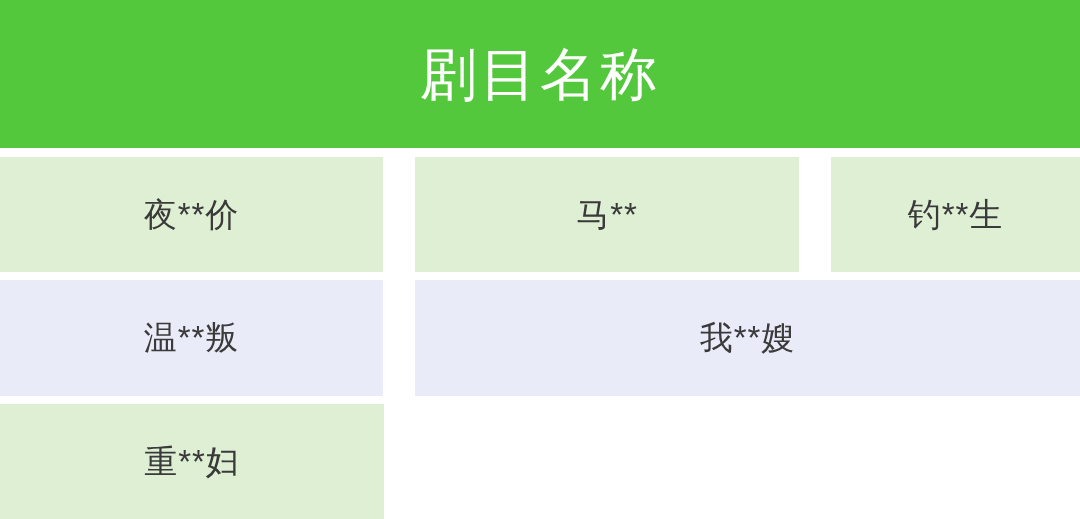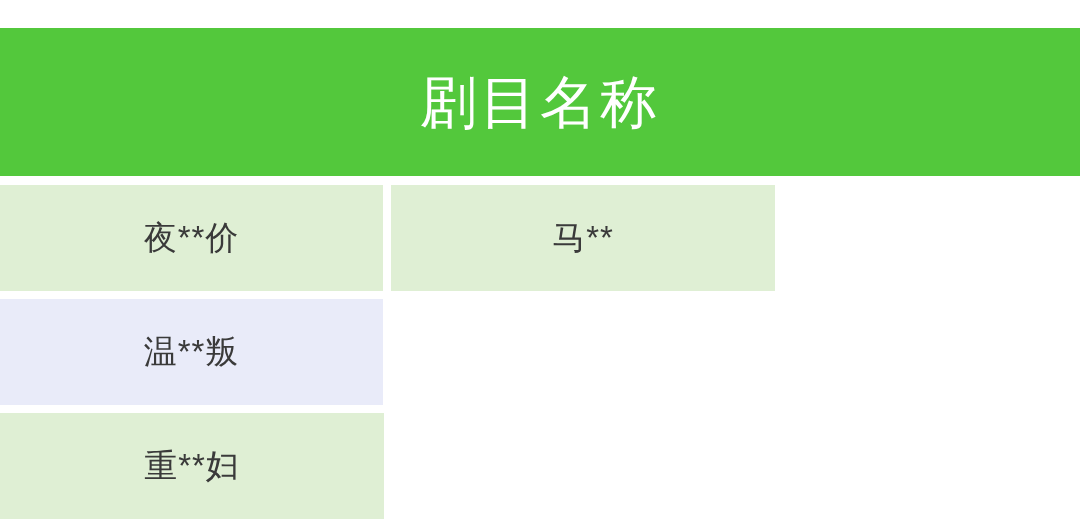--- a/index.html
+++ b/index.html
@@ -23,21 +23,20 @@
   }
 
   
   .header-banner {
     height: 148px;
     background: #53c83c;
     display: flex;
     align-items: center;
     justify-content: center;
     flex: 0 0 auto;
-    margin-top: 28px;
   }
   .header-title {
     color: #ffffff;
     font-size: 57px;
     line-height: 1;
     letter-spacing: 3px;
     font-weight: 400;
     text-align: center;
     white-space: nowrap;
   }
@@ -49,20 +48,21 @@
     flex-direction: column;
     background: #ffffff;
     padding-top: 9px;
     box-sizing: border-box;
   }
 
   .table-row {
     display: flex;
     flex: 1 1 0;
     min-height: 0;
+    gap: 24px;
   }
   .table-row + .table-row {
     margin-top: 8px;
   }
 
   .cell {
     display: flex;
     align-items: center;
     justify-content: center;
     box-sizing: border-box;
@@ -99,25 +99,31 @@
 
   <div class="table-area">
 
     <div class="table-row row-green">
       <div class="cell cell-col-0">
         <span class="cell-text">夜**价</span>
       </div>
       <div class="cell cell-col-1">
         <span class="cell-text">马**</span>
       </div>
+      <div class="cell cell-col-2">
+        <span class="cell-text">钓**生</span>
+      </div>
     </div>
 
     <div class="table-row row-lavender">
       <div class="cell cell-col-0">
         <span class="cell-text">温**叛</span>
+      </div>
+      <div class="cell cell-col-2">
+        <span class="cell-text">我**嫂</span>
       </div>
     </div>
 
     <div class="table-row row-green">
       <div class="cell cell-col-1">
         <span class="cell-text">重**妇</span>
       </div>
     </div>
 
   </div>

